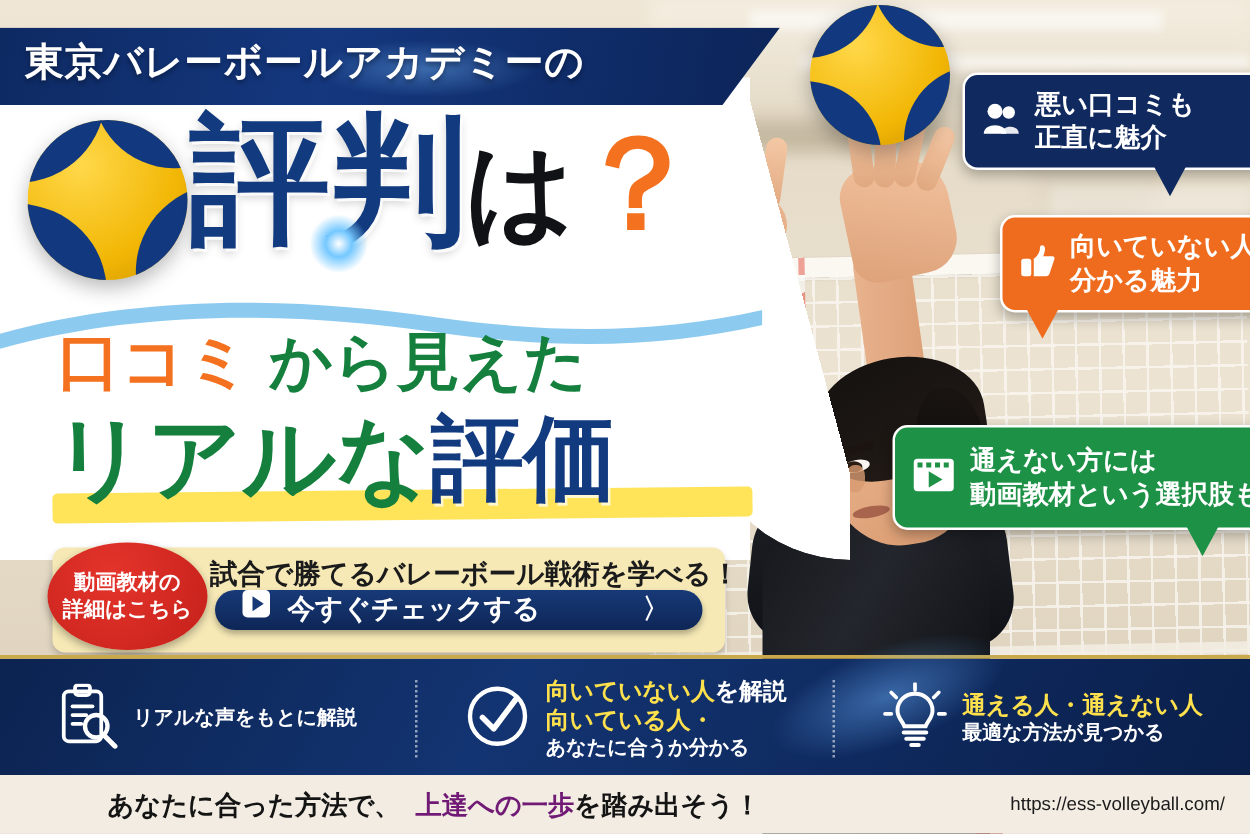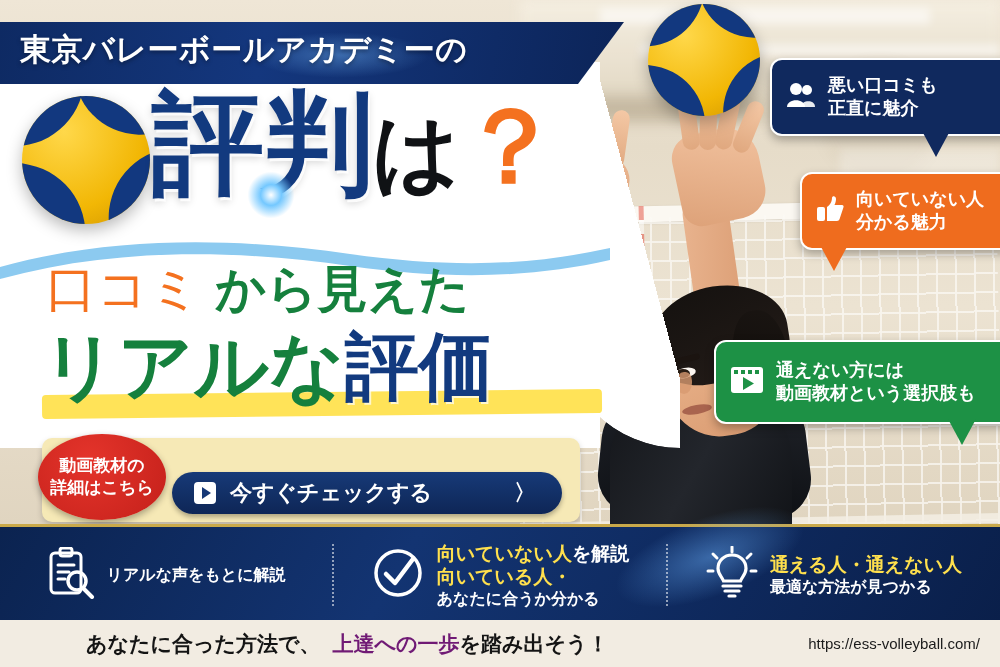--- a/index.html
+++ b/index.html
@@ -86,51 +86,51 @@
   .hline1{position:absolute;left:152px;top:88px;font-weight:700;font-size:112px;line-height:1;
     letter-spacing:-2px;white-space:nowrap;}
   .hy-navy{color:#123a7f;text-shadow:2px 3px 0 rgba(255,255,255,.85),0 4px 8px rgba(0,0,0,.18);}
   .hy-black{color:#101215;font-size:86px;}
   .hy-orange{color:#f4711f;font-size:104px;font-weight:800;}
   .sparkle{position:absolute;left:248px;top:172px;width:46px;height:46px;
     background:radial-gradient(circle,#ffffff 0%,#74c8ff 32%,rgba(40,130,220,0) 72%);}
 
   .hline2{position:absolute;left:46px;top:264px;font-weight:700;font-size:50px;line-height:1;
     white-space:nowrap;}
-  .or-box{color:#f4711f;font-weight:400;letter-spacing:1px;}
+  .or-box{color:#f4711f;font-weight:700;letter-spacing:1px;}
   .bk{color:#15803d;}
   .hline3{position:absolute;left:42px;top:330px;font-weight:800;font-size:74px;line-height:1;
     white-space:nowrap;}
   .n-navy{color:#123a7f;text-shadow:2px 2px 0 rgba(255,255,255,.7);}
   .hl-mark{position:absolute;left:42px;top:392px;width:560px;height:24px;background:#ffe14f;
     border-radius:4px;opacity:.95;transform:rotate(-.6deg);}
 
   
   .cta{position:absolute;left:42px;top:438px;width:538px;height:84px;background:#f6e9b6;
     border-radius:10px;box-shadow:0 3px 6px rgba(0,0,0,.18);}
   .cta-head{position:absolute;left:168px;top:444px;width:420px;color:#1b1b1b;font-weight:700;
     font-size:22px;white-space:nowrap;}
-  .cta-btn{position:absolute;left:172px;top:472px;width:390px;height:42px;
+  .cta-btn{position:absolute;left:172px;top:472px;width:390px;height:32px;
     background:linear-gradient(180deg,#173a78,#0e2656);border-radius:21px;
-    box-shadow:0 3px 5px rgba(0,0,0,.3);display:flex;align-items:center;}
+    box-shadow:0 3px 5px rgba(0,0,0,.3);display:flex;align-items:flex-start;}
   .cta-play{width:22px;height:22px;margin-left:22px;background:#fff;border-radius:4px;
     position:relative;flex:none;}
   .cta-play:after{content:"";position:absolute;left:8px;top:5px;border-left:9px solid #163877;
     border-top:6px solid transparent;border-bottom:6px solid transparent;}
   .cta-btn-label{color:#fff;font-weight:700;font-size:22px;margin-left:14px;white-space:nowrap;}
   .cta-chev{color:#fff;font-weight:700;font-size:22px;margin-left:auto;margin-right:26px;}
   .badge{position:absolute;left:38px;top:434px;width:128px;height:86px;border-radius:50%;
     background:radial-gradient(circle at 40% 30%,#e4342b,#c4201a);
     box-shadow:0 3px 7px rgba(0,0,0,.32);display:flex;flex-direction:column;align-items:center;
     justify-content:center;color:#fff;font-weight:700;font-size:17px;line-height:1.28;}
 
   
   .bub{position:absolute;border-radius:12px;border:2.5px solid #fff;display:flex;align-items:center;
     box-shadow:0 4px 10px rgba(0,0,0,.3);padding:0 14px;}
-  .bub .txt{color:#fff;font-weight:700;font-size:18px;line-height:1.3;white-space:nowrap;}
+  .bub .txt{color:#fff;font-weight:700;font-size:21px;line-height:1.3;white-space:nowrap;}
   .bub .ico{flex:none;margin-right:12px;}
   .tail{position:absolute;width:0;height:0;}
   .b1{left:770px;top:58px;width:218px;height:74px;background:#10295e;}
   .b1 .tail{left:150px;top:71px;border-left:14px solid transparent;border-right:14px solid transparent;
     border-top:26px solid #10295e;}
   .b2{left:800px;top:172px;width:196px;height:74px;background:#ef6c1e;}
   .b2 .tail{left:18px;top:71px;border-left:14px solid transparent;border-right:14px solid transparent;
     border-top:26px solid #ef6c1e;}
   .b3{left:714px;top:340px;width:282px;height:80px;background:#1d9145;}
   .b3 .tail{left:232px;top:77px;border-left:14px solid transparent;border-right:14px solid transparent;
@@ -252,20 +252,21 @@
   <div class="hline2">
     <span class="or-box">口コミ</span><span class="bk"> から見えた</span>
   </div>
 
   <div class="hl-mark"></div>
   <div class="hline3">
     <span class="bk">リアルな</span><span class="n-navy">評価</span>
   </div>
 
   <div class="cta"></div>
+  <div class="cta-head">試合で勝てるバレーボール戦術を学べる！</div>
   <div class="cta-btn">
     <span class="cta-play"></span>
     <span class="cta-btn-label">今すぐチェックする</span>
     <span class="cta-chev">〉</span>
   </div>
   <div class="badge">
     <span>動画教材の</span>
     <span>詳細はこちら</span>
   </div>
 

